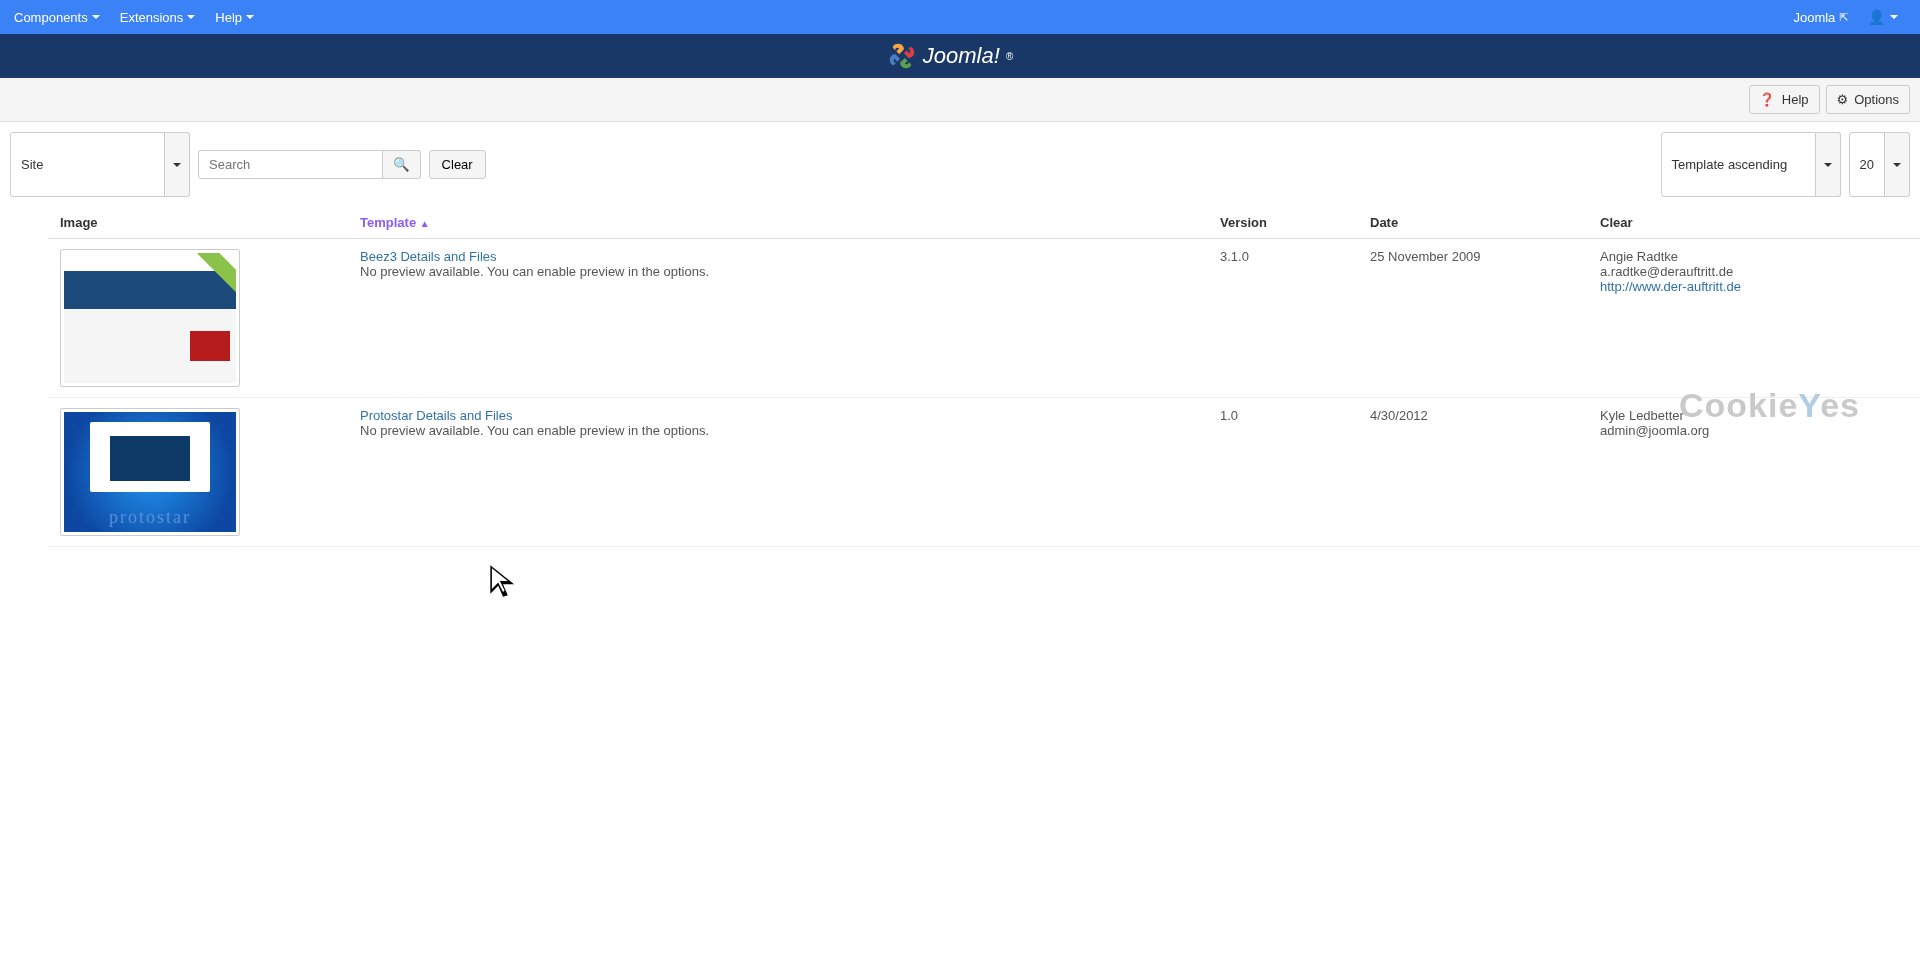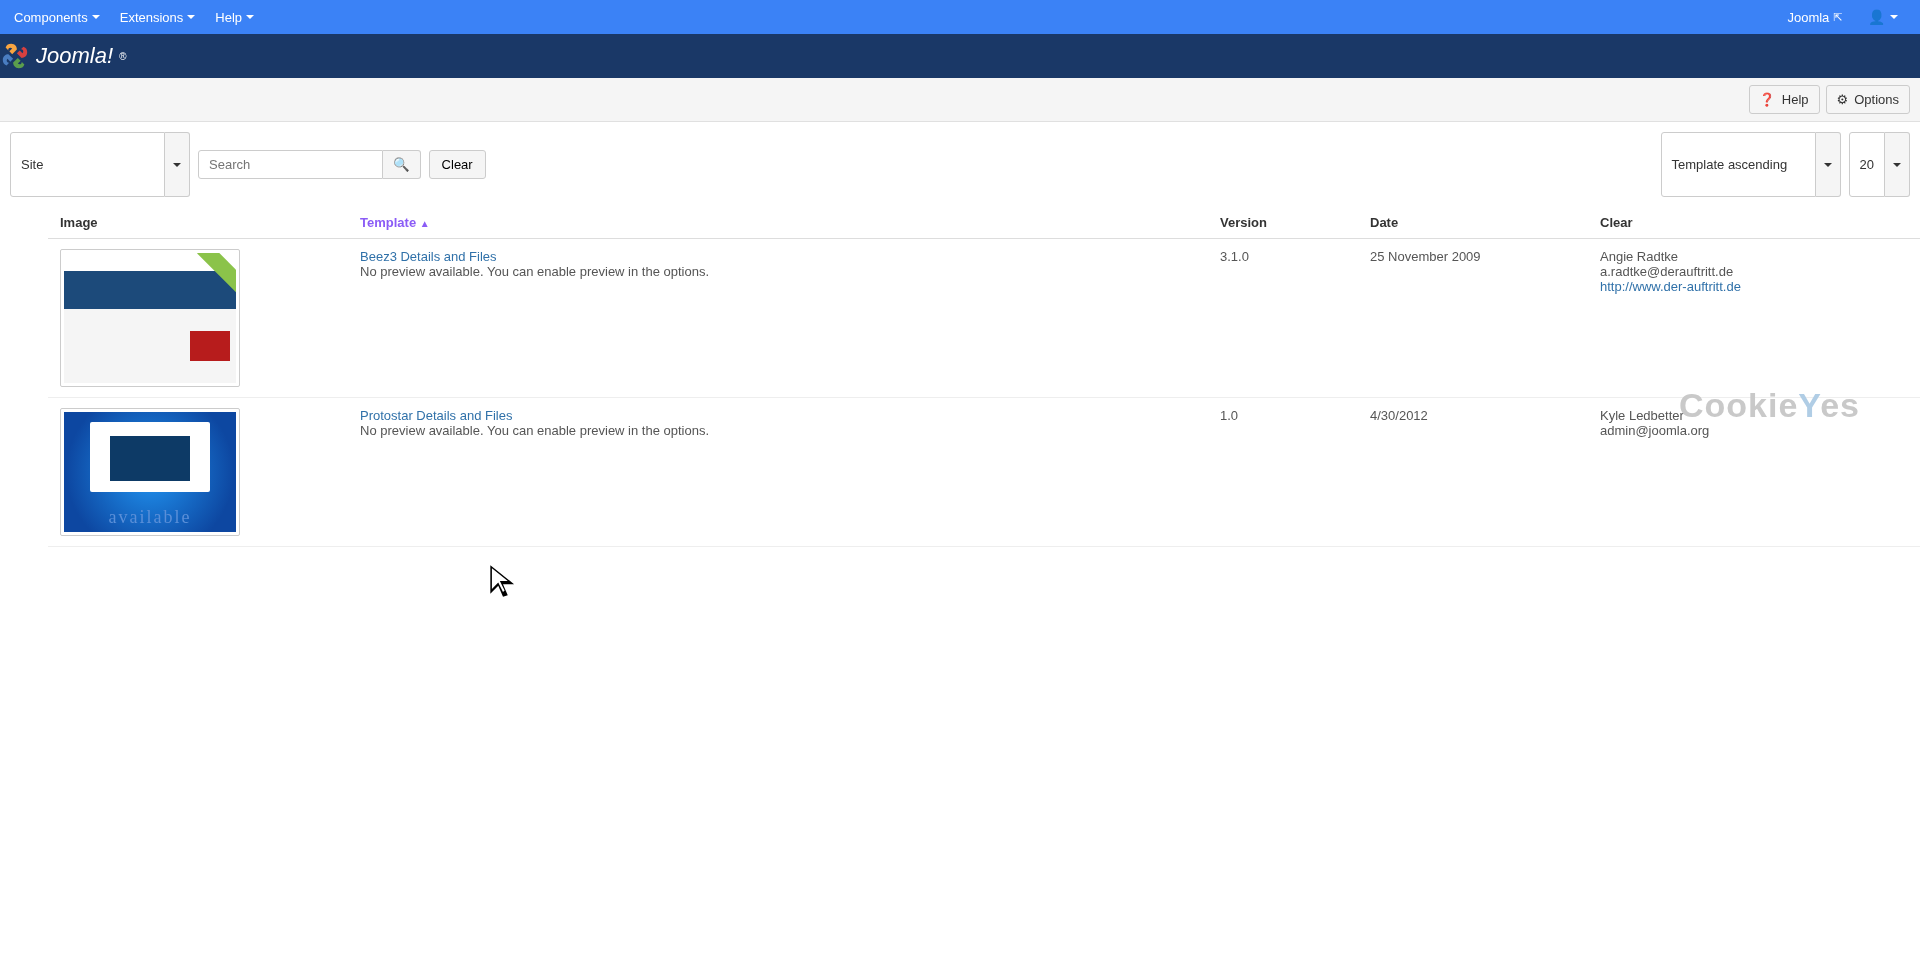--- a/index.html
+++ b/index.html
@@ -1,24 +1,24 @@
 <!DOCTYPE html>
 <html><head>
 <meta charset="utf-8">
 <style>
 * { box-sizing: border-box; margin: 0; padding: 0; font-family: -apple-system, BlinkMacSystemFont, "Segoe UI", Helvetica, Arial, sans-serif; }
 body { background: #fff; color: #333; }
 .topnav { background: #3b82f6; height: 34px; display: flex; align-items: center; color: #fff; font-size: 13px; padding: 0 4px; }
 .topnav-left { display: flex; }
 .topnav-item { padding: 4px 10px; cursor: pointer; display: flex; align-items: center; gap: 4px; }
-.topnav-right { margin-left: auto; display: flex; align-items: center; gap: 6px; padding-right: 8px; }
+.topnav-right { margin-left: auto; display: flex; align-items: center; padding-right: 8px; }
 .caret { width: 0; height: 0; border-left: 4px solid transparent; border-right: 4px solid transparent; border-top: 4px solid currentColor; display: inline-block; }
 .ext-icon { font-size: 11px; }
 .user-icon { font-size: 14px; }
-.header { background: #1a3867; height: 44px; display: flex; align-items: center; justify-content: flex-start; padding-right: 20px; }
+.header { background: #1a3867; height: 44px; display: flex; align-items: center; justify-content: center; padding-right: 20px; }
 .joomla-logo { display: flex; align-items: center; gap: 6px; color: #fff; font-size: 22px; font-style: italic; }
 .logo-mark { width: 30px; height: 30px; position: relative; }
 .logo-mark svg { width: 100%; height: 100%; }
 .toolbar { background: #f5f5f5; border-bottom: 1px solid #e0e0e0; height: 44px; display: flex; align-items: center; padding: 0 10px; justify-content: flex-end; gap: 6px; }
 .toolbar-btn { background: #f5f5f5; border: 1px solid #ccc; border-radius: 3px; padding: 6px 10px; font-size: 13px; color: #333; display: flex; align-items: center; gap: 6px; cursor: pointer; }
 .filters { padding: 10px; display: flex; align-items: center; gap: 8px; }
 .dropdown { display: flex; }
 .dropdown-label { border: 1px solid #ccc; border-radius: 3px 0 0 3px; padding: 24px 10px; font-size: 13px; background: #fff; min-width: 155px; }
 .dropdown-caret-btn { border: 1px solid #ccc; border-left: 0; border-radius: 0 3px 3px 0; background: #f5f5f5; padding: 6px 8px; cursor: pointer; display: flex; align-items: center; }
 .search-group { display: flex; }
@@ -163,21 +163,21 @@
         <td class="col-version small">3.1.0</td>
         <td class="col-date small">25 November 2009</td>
         <td class="col-author"><div>Angie Radtke</div><div>a.radtke@derauftritt.de</div><a class="link" href="#">http://www.der-auftritt.de</a></td>
       </tr>
       <tr>
         <td class="col-image">
           <div class="thumb">
             <div class="thumb-inner thumb-proto">
               <div class="thumb-proto-window"></div>
               <div class="thumb-proto-inner"></div>
-              <div class="thumb-proto-label">available</div>
+              <div class="thumb-proto-label">protostar</div>
             </div>
           </div>
         </td>
         <td><a class="link" href="#">Protostar Details and Files</a><div>No preview available. You can enable preview in the options.</div></td>
         <td class="col-version small">1.0</td>
         <td class="col-date small">4/30/2012</td>
         <td class="col-author">
           <div>Kyle Ledbetter</div>
           <div>admin@joomla.org</div>
         </td>

